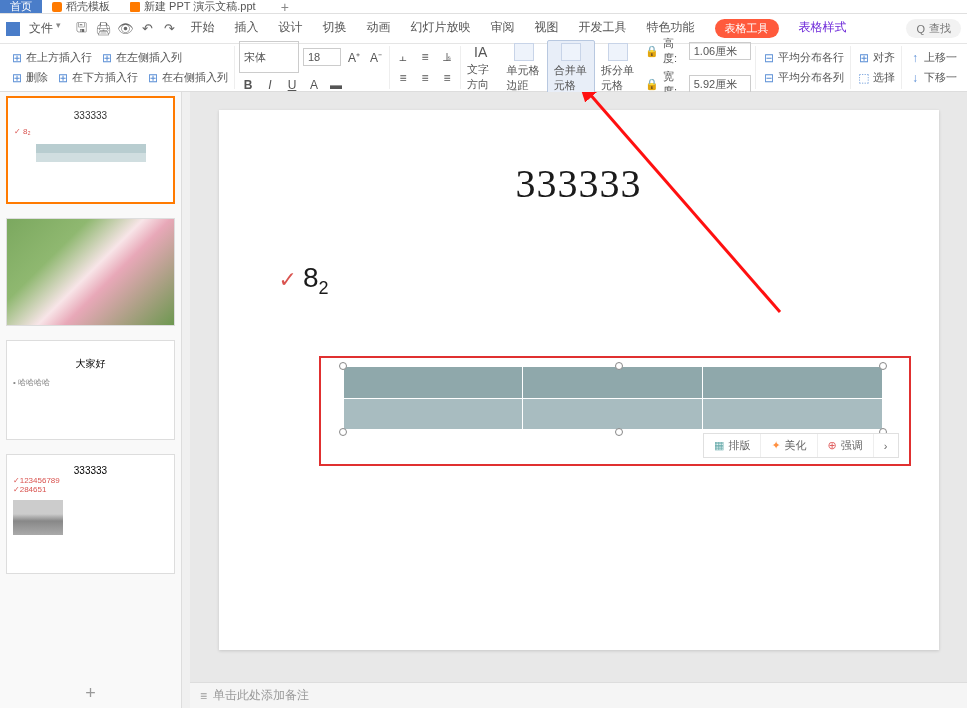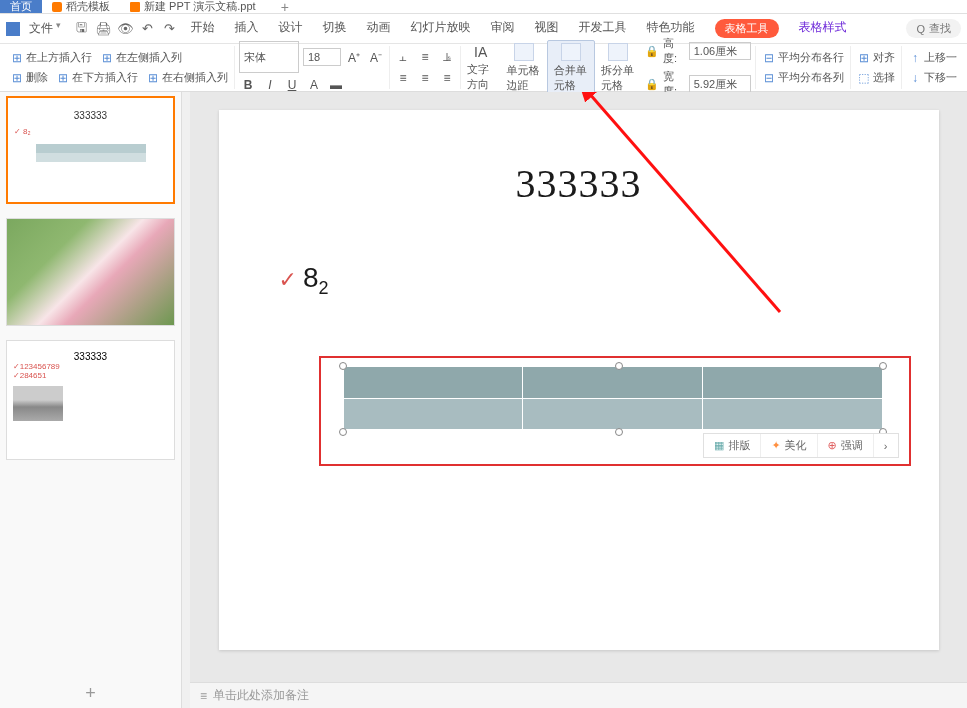--- a/index.html
+++ b/index.html
@@ -254,20 +254,24 @@
 <div class="main">
   <div class="sidebar">
     <div class="thumbs">
       <div class="thumb thumb1 active">
         <div class="t-title">333333</div>
         <div class="t-check">✓ 8₂</div>
         <div class="t-table"></div>
       </div>
       <div class="thumb thumb2">
         <div class="flower"></div>
+      </div>
+      <div class="thumb thumb3">
+        <div class="t-title">大家好</div>
+        <div class="t-bul">• 哈哈哈哈</div>
       </div>
       <div class="thumb thumb4">
         <div class="t-title">333333</div>
         <div class="t-line">✓123456789</div>
         <div class="t-line">✓284651</div>
         <div class="t-img"></div>
       </div>
     </div>
     <div class="add-slide">+</div>
   </div>

